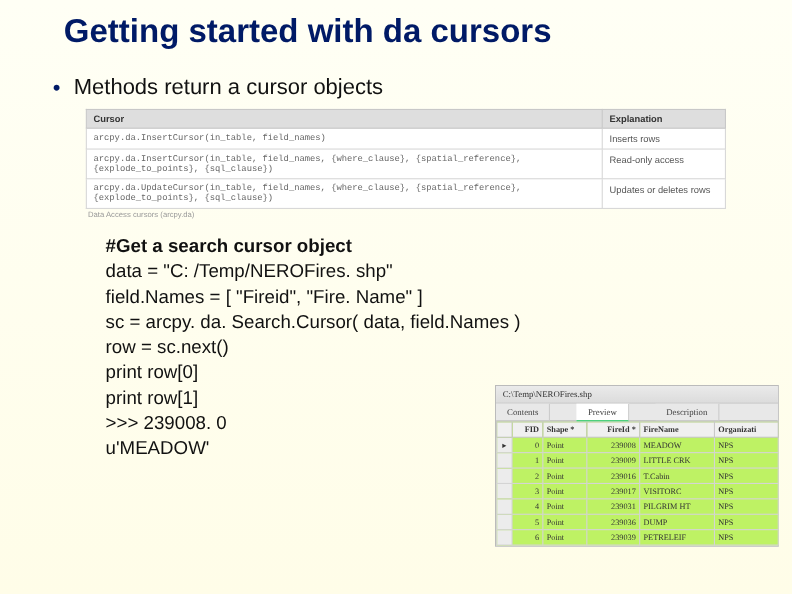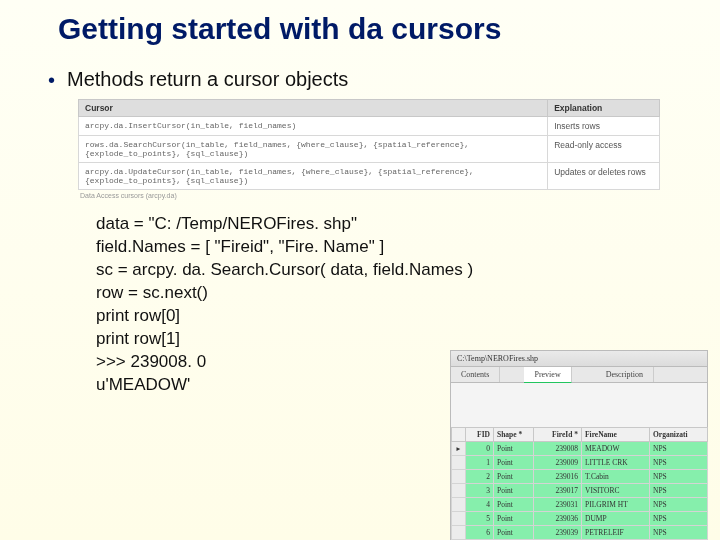--- a/index.html
+++ b/index.html
@@ -112,24 +112,23 @@
     background: #e8e8e8;
   }
   .attr-tab.active {
     background: #fff;
     border-bottom: 1px solid #22c55e;
     margin-bottom: -1px;
   }
   .attr-table {
     width: 100%;
     border-collapse: collapse;
-    background: #86efac;
+    background: #bef264;
     font-size: 7.5px;
     table-layout: fixed;
-    margin-top: 44px;
   }
   .attr-table th {
     background: #f0f0f0;
     border: 1px solid #c8c8c8;
     padding: 2px 3px;
     text-align: left;
     font-weight: bold;
     color: #333;
     white-space: nowrap;
     overflow: hidden;
@@ -170,32 +169,33 @@
       <th>Cursor</th>
       <th>Explanation</th>
     </tr>
   </thead>
   <tbody>
     <tr>
       <td>arcpy.da.InsertCursor(in_table, field_names)</td>
       <td class="expl">Inserts rows</td>
     </tr>
     <tr>
-      <td>rows.da.SearchCursor(in_table, field_names, {where_clause}, {spatial_reference}, {explode_to_points}, {sql_clause})</td>
+      <td>arcpy.da.InsertCursor(in_table, field_names, {where_clause}, {spatial_reference}, {explode_to_points}, {sql_clause})</td>
       <td class="expl">Read-only access</td>
     </tr>
     <tr>
       <td>arcpy.da.UpdateCursor(in_table, field_names, {where_clause}, {spatial_reference}, {explode_to_points}, {sql_clause})</td>
       <td class="expl">Updates or deletes rows</td>
     </tr>
   </tbody>
 </table>
 <div class="table-footnote">Data Access cursors (arcpy.da)</div>
 
 <div class="code-block">
+  <div class="comment">#Get a search cursor object</div>
   <div>data = "C: /Temp/NEROFires. shp"</div>
   <div>field.Names = [ "Fireid", "Fire. Name" ]</div>
   <div>sc = arcpy. da. Search.Cursor( data, field.Names )</div>
   <div>row = sc.next()</div>
   <div>print row[0]</div>
   <div>print row[1]</div>
   <div>&gt;&gt;&gt; 239008. 0</div>
   <div>u'MEADOW'</div>
 </div>
 

